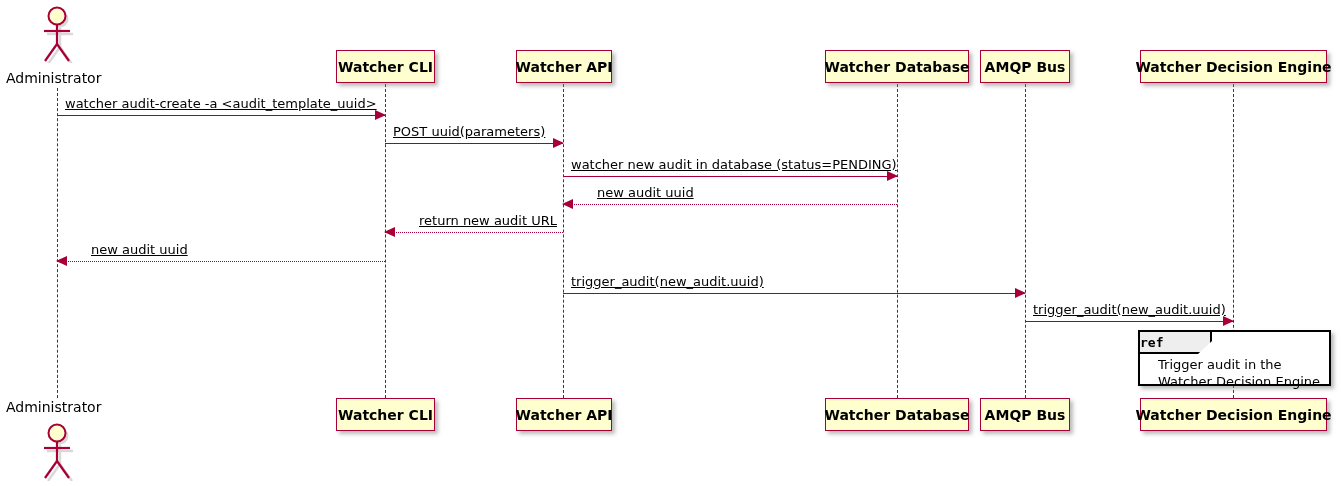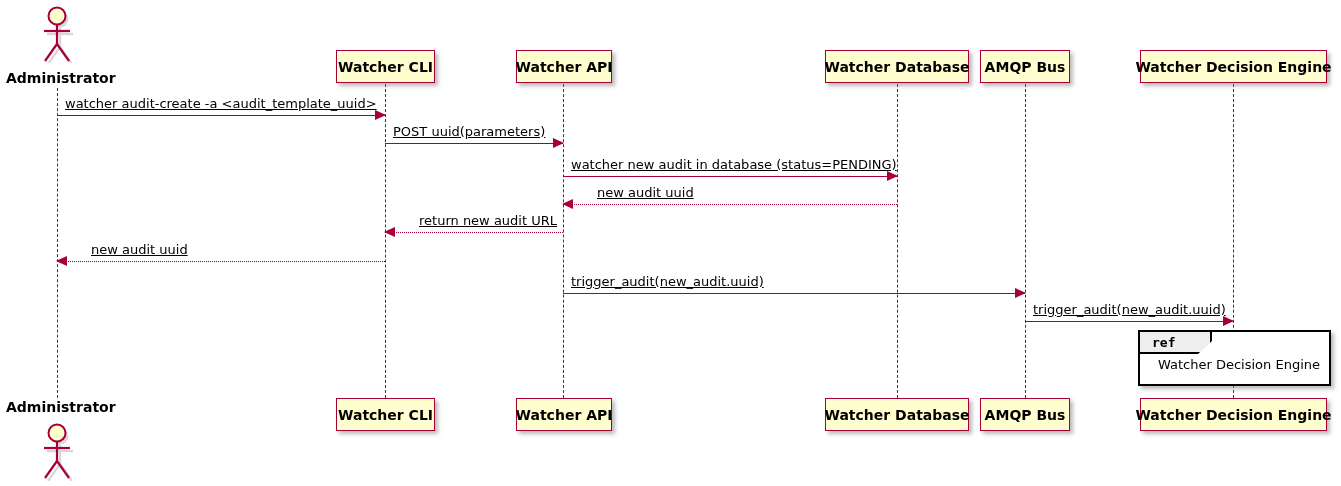--- a/index.html
+++ b/index.html
@@ -40,21 +40,20 @@
   .actor {
     position: absolute;
     z-index: 4;
   }
   .actor-label {
     position: absolute;
     font-size: 14px;
     color: #000000;
     white-space: nowrap;
     z-index: 4;
-    font-weight: bold;
   }
   .msg {
     position: absolute;
     height: 0;
     z-index: 3;
   }
   .msg .line {
     position: absolute;
     left: 0;
     top: 0;
@@ -108,21 +107,21 @@
     top: 0;
     height: 22px;
     width: 72px;
     background: #EEEEEE;
     border-right: 2px solid #000000;
     border-bottom: 2px solid #000000;
     -webkit-clip-path: polygon(0 0, 72px 0, 72px 9px, 58px 22px, 0 22px);
     clip-path: polygon(0 0, 72px 0, 72px 9px, 58px 22px, 0 22px);
     display: flex;
     align-items: center;
-    padding-left: 12px;
+    padding-left: 0;
     box-sizing: border-box;
     font-family: "DejaVu Sans Mono", monospace;
     font-weight: bold;
     font-size: 13px;
     color: #000000;
   }
   .ref-body {
     position: absolute;
     left: 0;
     top: 24px;
@@ -243,17 +242,18 @@
 
   <div class="msg to-right" style="left:1025px; top:321px; width:208px;">
     <div class="label">trigger_audit(new_audit.uuid)</div>
     <div class="line"></div>
     <div class="head"></div>
   </div>
 
   <div class="ref-box" style="left:1138px; top:330px; width:193px; height:56px;">
     <div class="ref-tab">ref</div>
     <div class="ref-body">
+      <div>Trigger audit in the</div>
       <div>Watcher Decision Engine</div>
     </div>
   </div>
 
 </div>
 
 </body></html>

